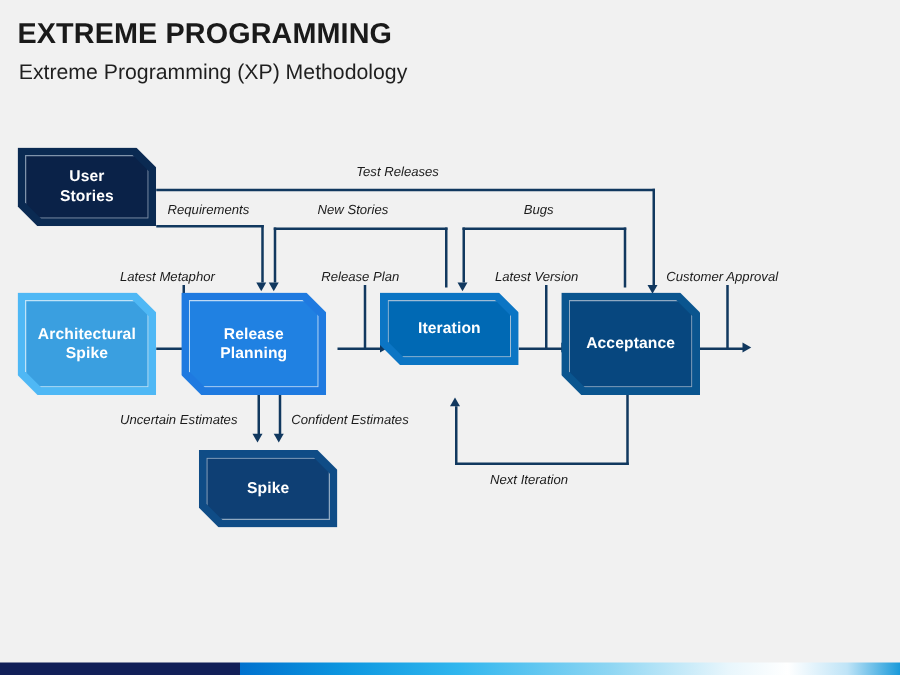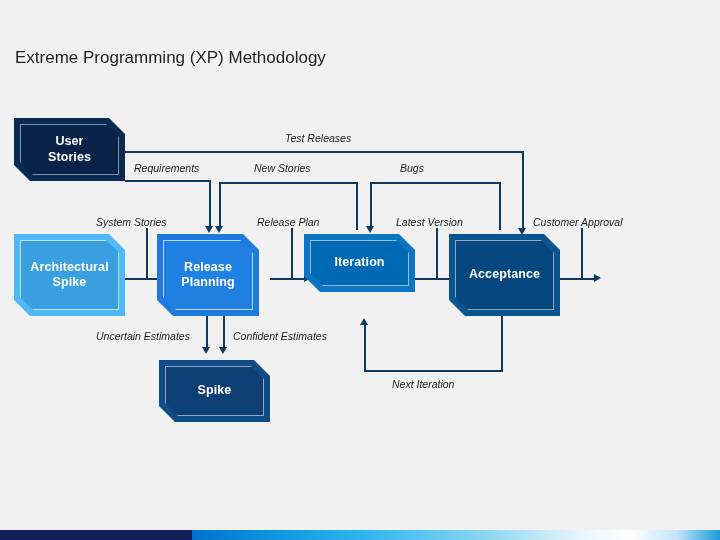--- a/index.html
+++ b/index.html
@@ -132,20 +132,21 @@
     left: 192px; top: 0;
     width: 528px; height: 10px;
     background: linear-gradient(to right, #0071ce 0%, #0d97e0 16%, #30b6ee 33%, #8ed6f3 56%, #e8f6fc 74%, #ffffff 83%, #bfe4f7 92%, #1a9ada 100%);
   }
 </style>
 </head>
 <body>
 
 <div id="slide">
 
+  <div class="title">EXTREME PROGRAMMING</div>
   <div class="subtitle">Extreme Programming (XP) Methodology</div>
 
   <div class="ln h" style="left:125px; top:180px; width:86px;"></div>
   <div class="ln v" style="left:209px; top:180px; height:46px;"></div>
   <div class="arw down" style="left:205px; top:226px;"></div>
 
   <div class="ln v" style="left:356px; top:182px; height:48px;"></div>
   <div class="ln h" style="left:219px; top:182px; width:139px;"></div>
   <div class="ln v" style="left:219px; top:182px; height:44px;"></div>
   <div class="arw down" style="left:215px; top:226px;"></div>
@@ -185,22 +186,22 @@
   <div class="arw down" style="left:219px; top:347px;"></div>
 
   <div class="ln v" style="left:501px; top:316px; height:56px;"></div>
   <div class="ln h" style="left:364px; top:370px; width:139px;"></div>
   <div class="ln v" style="left:364px; top:325px; height:46px;"></div>
   <div class="arw up" style="left:360px; top:318px;"></div>
 
   <div class="elabel" style="left:134px; top:162px;">Requirements</div>
   <div class="elabel" style="left:254px; top:162px;">New Stories</div>
   <div class="elabel" style="left:285px; top:132px;">Test Releases</div>
-  <div class="elabel" style="left:400px; top:162px;text-align:center;">Bugs</div>
-  <div class="elabel" style="left:96px; top:216px;">System Stories</div>
+  <div class="elabel" style="left:419px; top:162px;text-align:center;">Bugs</div>
+  <div class="elabel" style="left:96px; top:216px;">Latest Metaphor</div>
   <div class="elabel" style="left:257px; top:216px;">Release Plan</div>
   <div class="elabel" style="left:396px; top:216px;">Latest Version</div>
   <div class="elabel" style="left:533px; top:216px;">Customer Approval</div>
   <div class="elabel" style="left:96px; top:330px;">Uncertain Estimates</div>
   <div class="elabel" style="left:233px; top:330px;">Confident Estimates</div>
   <div class="elabel" style="left:392px; top:378px;">Next Iteration</div>
 
   <div class="node" style="left:14px; top:118px; width:111px; height:63px;">
     <div class="shell oct" style="background:#0a2a52;"></div>
     <div class="inner oct-in" style="background:#0a2248; border:1px solid #7f93ab; box-sizing:border-box;"></div>
@@ -216,21 +217,21 @@
     <div class="shell oct" style="background:#4fb8f5;"></div>
     <div class="inner oct-in" style="background:#3a9fe0; border:1px solid #bfe3f8; box-sizing:border-box;"></div>
     <div class="label">
       <div>
         <span>Architectural</span><br>
         <span>Spike</span>
       </div>
     </div>
   </div>
 
-  <div class="node" style="left:157px; top:234px; width:102px; height:82px;">
+  <div class="node" style="left:145px; top:234px; width:116px; height:82px;">
     <div class="shell oct" style="background:#1f7ae0;"></div>
     <div class="inner oct-in" style="background:#2081e2; border:1px solid #bcd9f5; box-sizing:border-box;"></div>
     <div class="label">
       <div>
         <span>Release</span><br>
         <span>Planning</span>
       </div>
     </div>
   </div>
 

